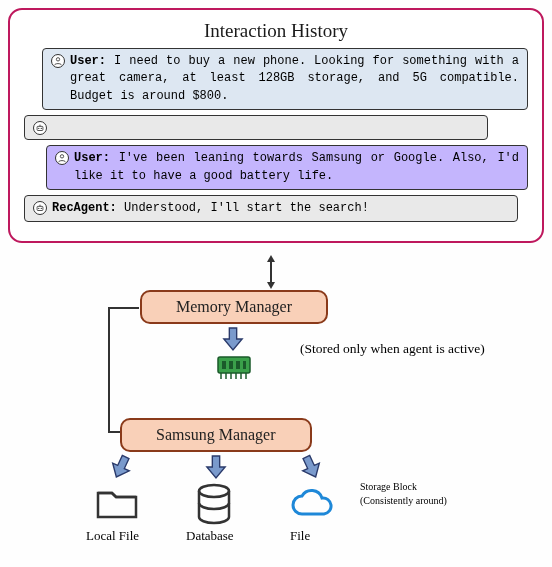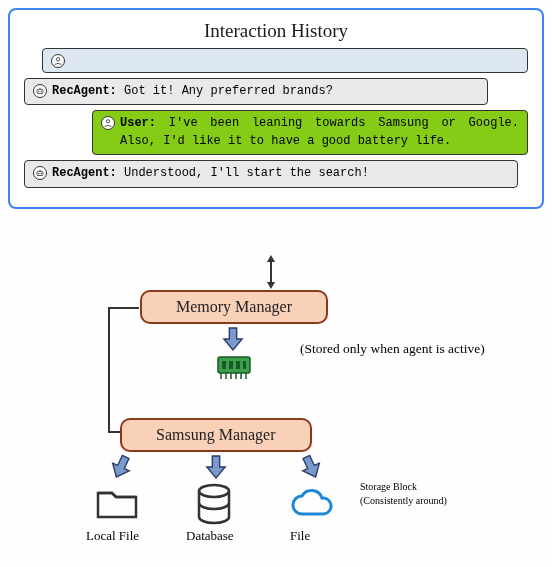--- a/index.html
+++ b/index.html
@@ -5,22 +5,22 @@
     * { margin: 0; padding: 0; box-sizing: border-box; }
     body {
       width: 552px;
       height: 567px;
       background: #fefefe;
       font-family: "Comic Sans MS", "Segoe Script", cursive;
       position: relative;
       padding: 8px;
     }
     .history-box {
-      border: 2px solid #3b82f6;
-      border-radius: 8px;
+      border: 2px solid #be185d;
+      border-radius: 14px;
       padding: 10px 14px 14px;
       background: #fff;
       position: relative;
     }
     .history-title {
       text-align: center;
       font-size: 19px;
       font-weight: normal;
       color: #1a1a1a;
       margin-bottom: 6px;
@@ -31,21 +31,21 @@
       border-radius: 4px;
       padding: 4px 8px;
       margin: 5px 0;
       font-size: 12px;
       line-height: 1.45;
       display: flex;
       align-items: flex-start;
     }
     .msg-user { background: #dde7f2; margin-left: 18px; }
     .msg-agent { background: #e9e9e9; margin-right: 40px; }
-    .msg-user2 { background: #84cc16; margin-left: 68px; padding-left: 8px; }
+    .msg-user2 { background: #c4b5fd; margin-left: 22px; padding-left: 8px; }
     .msg-agent2 { background: #e9e9e9; margin-right: 10px; }
     .msg-icon {
       flex-shrink: 0;
       width: 14px; height: 14px;
       border: 1.5px solid #333;
       border-radius: 50%;
       display: inline-flex;
       align-items: center; justify-content: center;
       margin-right: 5px;
       margin-top: 1px;
@@ -146,35 +146,35 @@
 <div class="history-box">
   <div class="history-title">Interaction History</div>
 
   <div class="msg msg-user">
     <span class="msg-icon">
       <svg viewBox="0 0 24 24" width="10" height="10">
           <circle cx="12" cy="8" r="4" fill="none" stroke="#333" stroke-width="2"></circle>
           <path d="M4 22c0-5 16-5 16 0" fill="none" stroke="#333" stroke-width="2"></path>
         </svg>
     </span>
+    <div class="msg-text">
+      <span class="msg-speaker">User:</span>
+      <span>I need to buy a new phone. Looking for something with a great camera, at least 128GB storage, and 5G compatible. Budget is around $800.</span>
+    </div>
   </div>
 
   <div class="msg msg-agent">
     <span class="msg-icon">
       <svg viewBox="0 0 24 24" width="10" height="10">
           <rect x="5" y="8" width="14" height="10" rx="2" fill="none" stroke="#333" stroke-width="2"></rect>
           <circle cx="9" cy="13" r="1.5" fill="#333"></circle>
           <circle cx="15" cy="13" r="1.5" fill="#333"></circle>
           <line x1="12" y1="8" x2="12" y2="4" stroke="#333" stroke-width="2"></line>
         </svg>
     </span>
-    <div class="msg-text">
-      <span class="msg-speaker">RecAgent:</span>
-      <span>Got it! Any preferred brands?</span>
-    </div>
   </div>
 
   <div class="msg msg-user2">
     <span class="msg-icon">
       <svg viewBox="0 0 24 24" width="10" height="10">
           <circle cx="12" cy="8" r="4" fill="none" stroke="#333" stroke-width="2"></circle>
           <path d="M4 22c0-5 16-5 16 0" fill="none" stroke="#333" stroke-width="2"></path>
         </svg>
     </span>
     <div class="msg-text">

